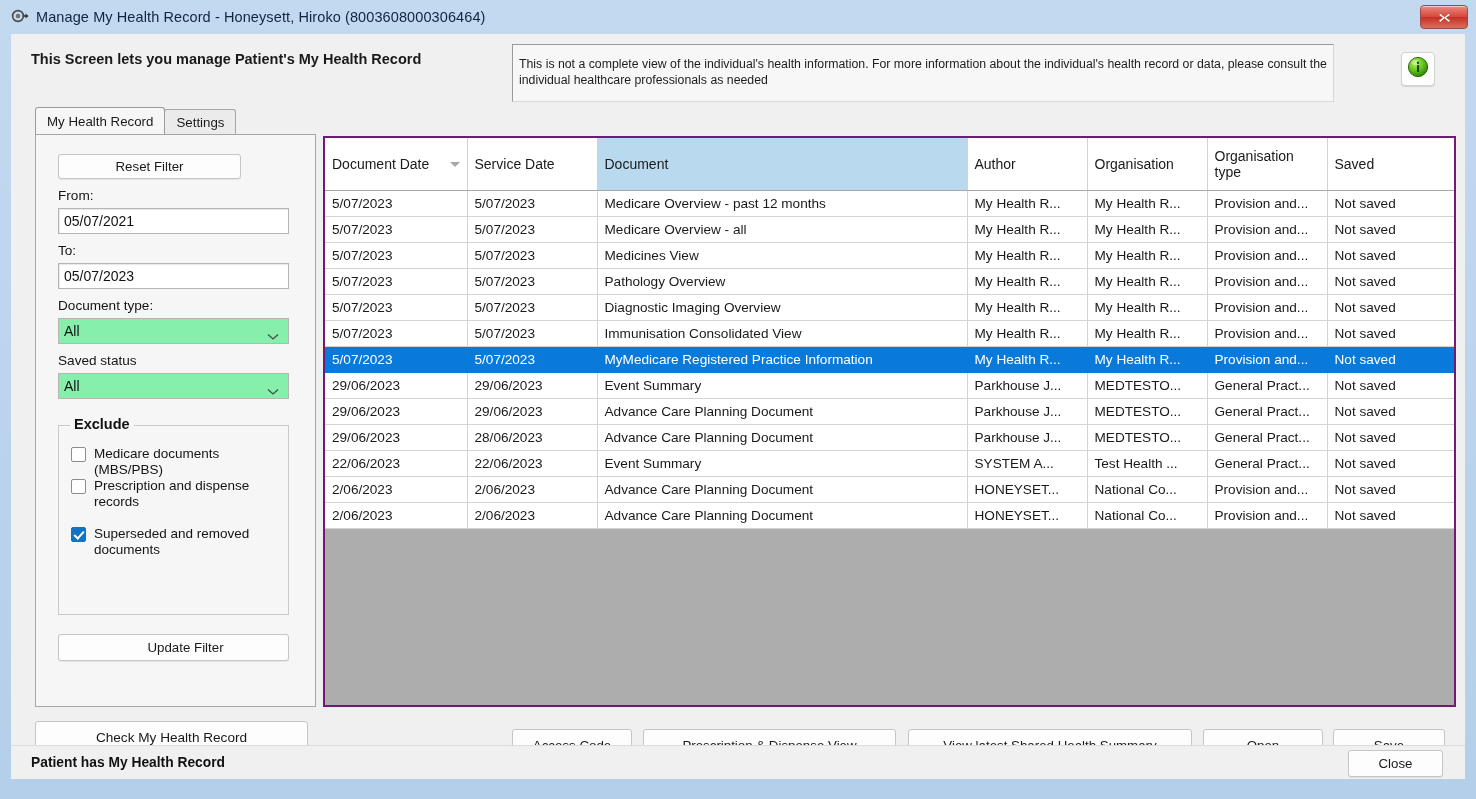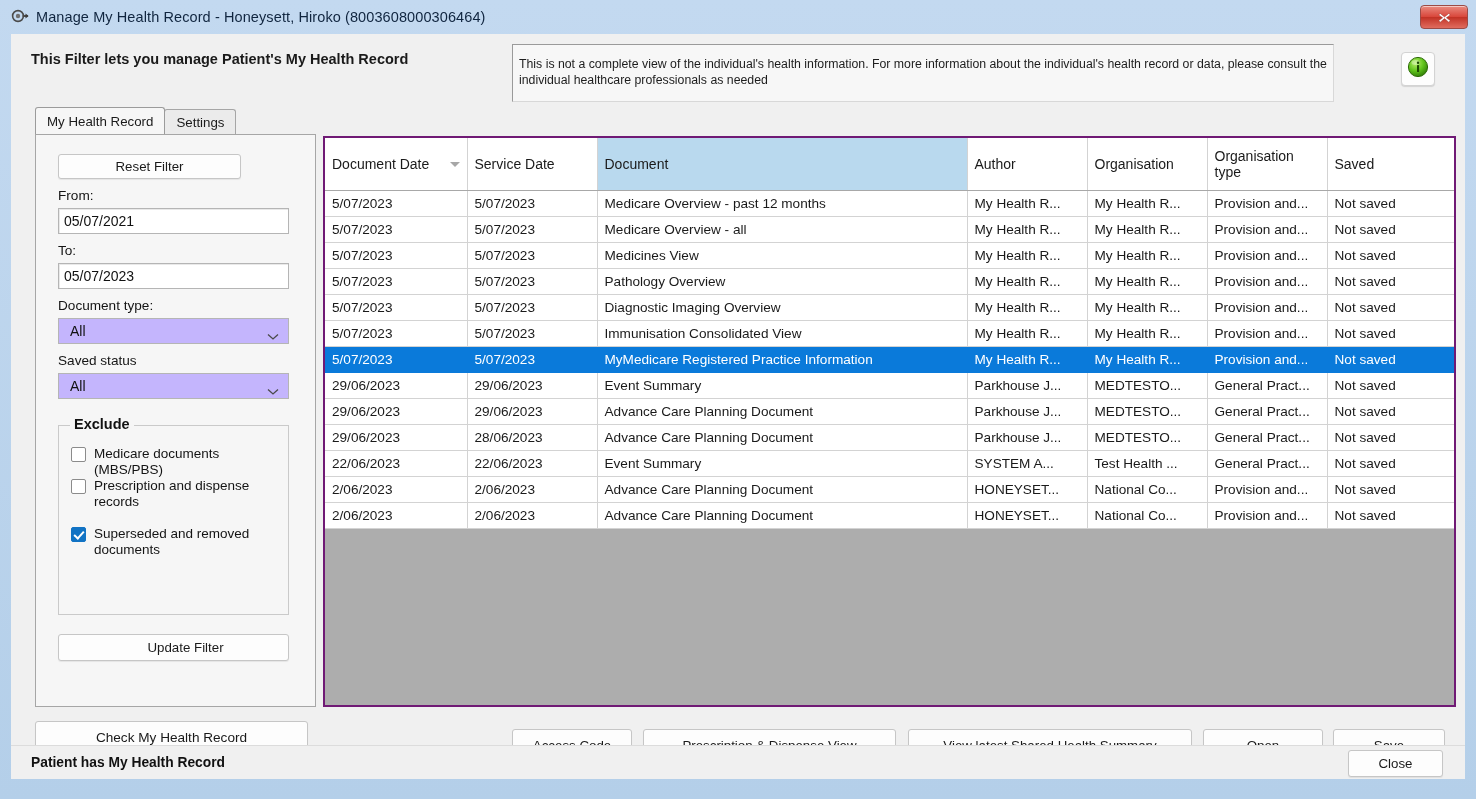--- a/index.html
+++ b/index.html
@@ -135,23 +135,23 @@
   .flabel { position:absolute; font-size:13.6px; color:#141414; left:22px; }
   .ftext {
     position:absolute; left:22px; width:231px; height:26px;
     background:#fff; border:1px solid #b5b5b5;
     box-sizing:border-box; font-size:14px; color:#111;
     display:flex; align-items:center; padding-left:5px;
     box-shadow: inset 1px 1px 0 #e9e9e9;
   }
   .fselect {
     position:absolute; left:22px; width:231px; height:26px;
-    background:#c4b5fd; border:1px solid #b5b5b5;
+    background:#86efac; border:1px solid #b5b5b5;
     box-sizing:border-box; font-size:14px; color:#111;
-    display:flex; align-items:center; padding-left:11px;
+    display:flex; align-items:center; padding-left:5px;
     cursor:pointer;
   }
   .fselect .chev { position:absolute; right:9px; top:9px; }
 
   #lbl-from   { top: 53px; }
   #inp-from   { top: 73px; }
   #lbl-to     { top: 108px; }
   #inp-to     { top: 128px; }
   #lbl-doctype{ top: 163px; }
   #sel-doctype{ top: 183px; }
@@ -289,21 +289,21 @@
     <div id="title-text">Manage My Health Record - Honeysett, Hiroko (8003608000306464)</div>
     <div id="close-btn">
       <svg width="13" height="11" viewBox="0 0 13 11" aria-hidden="true">
         <path d="M2.2 1.4 L6.5 5 L10.8 1.4 L12.2 3 L8.3 5.8 L12.2 8.6 L10.8 10.2 L6.5 6.6 L2.2 10.2 L0.8 8.6 L4.7 5.8 L0.8 3 Z" fill="#ffffff" stroke="#8c3029" stroke-width="0.4"></path>
       </svg>
     </div>
   </div>
 
   <div id="client">
 
-    <div id="headline">This Filter lets you manage Patient's My Health Record</div>
+    <div id="headline">This Screen lets you manage Patient's My Health Record</div>
 
     <div id="disclaimer">This is not a complete view of the individual's health information. For more information about the individual's health record or data, please consult the individual healthcare professionals as needed</div>
 
     <div id="info-btn">
       <span>
         <svg width="22" height="22" viewBox="0 0 22 22">
           <defs>
             <radialGradient id="ig" cx="38%" cy="30%" r="75%">
               <stop offset="0%" stop-color="#b8f06a"></stop>
               <stop offset="55%" stop-color="#5fc21b"></stop>

